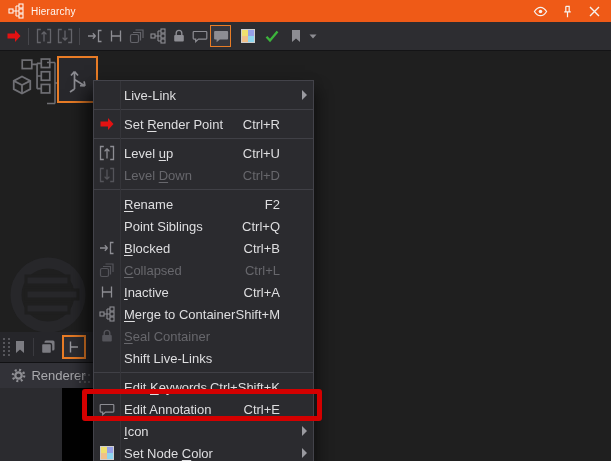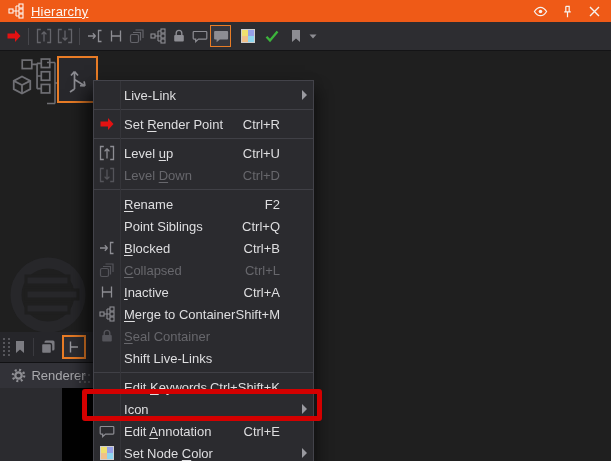--- a/index.html
+++ b/index.html
@@ -14,21 +14,21 @@
     --text-disabled:#67676c;
   }
   html,body{margin:0;padding:0;background:#1f1f1f;}
   .screen{position:relative;width:611px;height:461px;overflow:hidden;
     background:var(--panel);font-family:"Liberation Sans",sans-serif;
     -webkit-font-smoothing:antialiased;}
   
   .titlebar{position:absolute;left:0;top:0;width:611px;height:22px;
     background:var(--titlebar);display:flex;align-items:center;padding:0 8px;box-sizing:border-box;}
   .titlebar .t-icon{width:16px;height:16px;flex:0 0 auto;}
-  .titlebar .t-label{color:#fdf6f1;font-size:13px;margin-left:7px;letter-spacing:.2px;text-decoration:underline;}
+  .titlebar .t-label{color:#fdf6f1;font-size:10px;margin-left:7px;letter-spacing:.2px;}
   .titlebar .t-spacer{flex:1;}
   .titlebar .t-btn{width:18px;height:18px;display:flex;align-items:center;justify-content:center;margin-left:9px;cursor:default;}
   .titlebar .t-btn svg{width:15px;height:15px;}
   
   .toolbar{position:absolute;left:0;top:22px;width:611px;height:29px;
     background:#2d2d31;border-bottom:1px solid #141416;display:flex;align-items:center;
     padding-left:3px;box-sizing:border-box;}
   .tb-btn{width:21px;height:22px;display:flex;align-items:center;justify-content:center;flex:0 0 auto;box-sizing:border-box;}
   .tb-btn svg{width:16px;height:16px;}
   .tb-btn.active{border:1px solid var(--accent);background:#36363c;}
@@ -435,31 +435,31 @@
         <span class="mi-label">Shift Live-Links</span>
       </div>
       <div class="menu-sep">
         <div class="line"></div>
       </div>
       <div class="menu-item">
         <span class="mi-label">Edit <u>K</u>eywords</span>
         <span class="shortcut">Ctrl+Shift+K</span>
       </div>
       <div class="menu-item">
+        <span class="mi-icon">
+          <svg viewBox="0 0 16 16" width="100%" height="100%">
+            <path d="M2 3.5h12a.8.8 0 0 1 .8.8v6a.8.8 0 0 1-.8.8H6.5l-2.8 2.6v-2.6H2a.8.8 0 0 1-.8-.8v-6A.8.8 0 0 1 2 3.5z" stroke="#8d8d93" fill="none" stroke-width="1.2"></path>
+          </svg>
+        </span>
+        <span class="mi-label">Edit <u>A</u>nnotation</span>
+        <span class="shortcut">Ctrl+E</span>
+      </div>
+      <div class="menu-item">
         <span class="mi-label"><u>I</u>con</span>
         <span class="sub-arrow"></span>
-      </div>
-      <div class="menu-item">
-        <span class="mi-icon">
-          <svg viewBox="0 0 16 16" width="100%" height="100%">
-            <path d="M2 3.5h12a.8.8 0 0 1 .8.8v6a.8.8 0 0 1-.8.8H6.5l-2.8 2.6v-2.6H2a.8.8 0 0 1-.8-.8v-6A.8.8 0 0 1 2 3.5z" stroke="#8d8d93" fill="none" stroke-width="1.2"></path>
-          </svg>
-        </span>
-        <span class="mi-label">Edit <u>A</u>nnotation</span>
-        <span class="shortcut">Ctrl+E</span>
       </div>
       <div class="menu-item">
         <span class="mi-icon">
           <svg viewBox="0 0 16 16" width="100%" height="100%">
             <rect x="1.5" y="1.5" width="13" height="13" fill="none" stroke="#cfcfcf"></rect>
             <rect x="2" y="2" width="6" height="6" fill="#efe06e"></rect>
             <rect x="8" y="2" width="6" height="6" fill="#96a0e8"></rect>
             <rect x="2" y="8" width="6" height="6" fill="#f0c08a"></rect>
             <rect x="8" y="8" width="6" height="6" fill="#8ed6f0"></rect>
           </svg>

